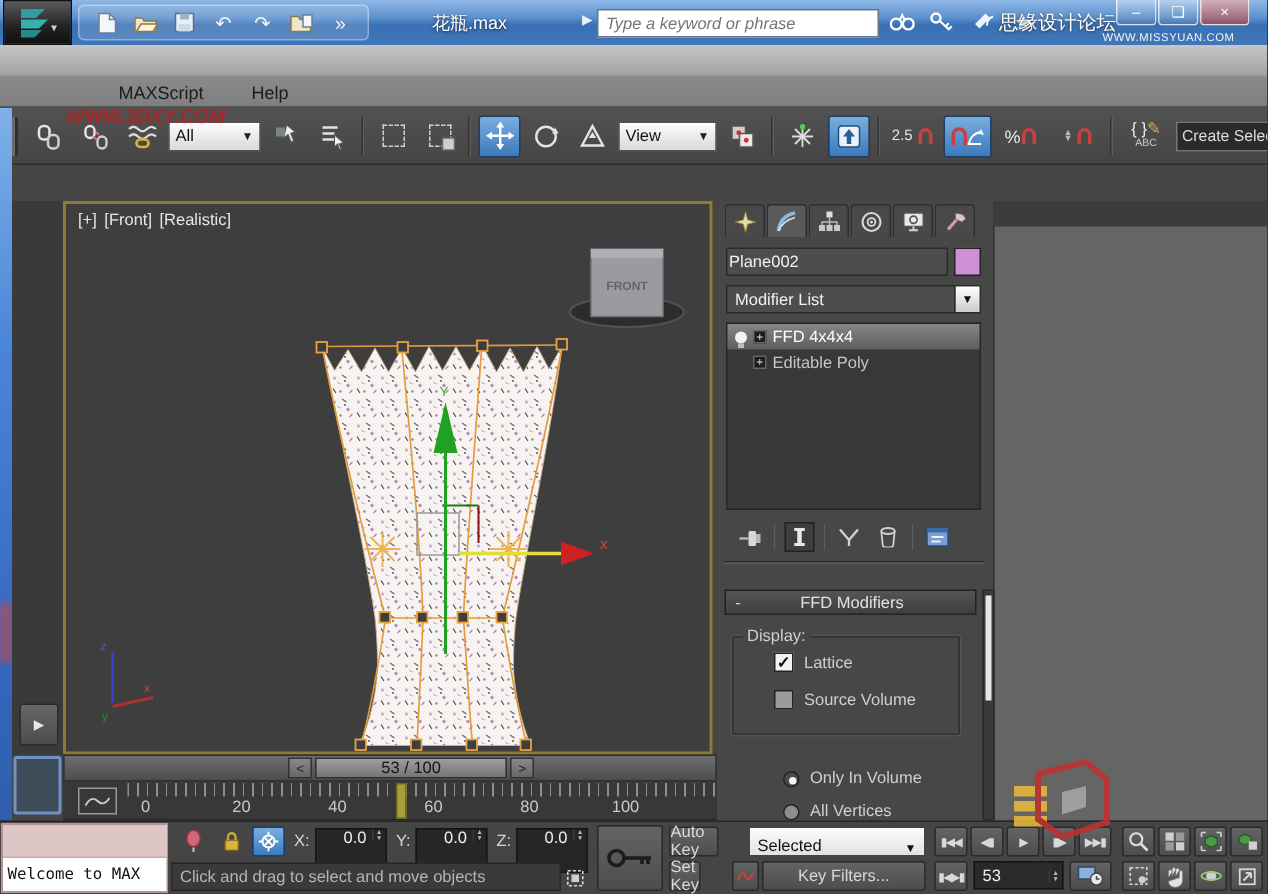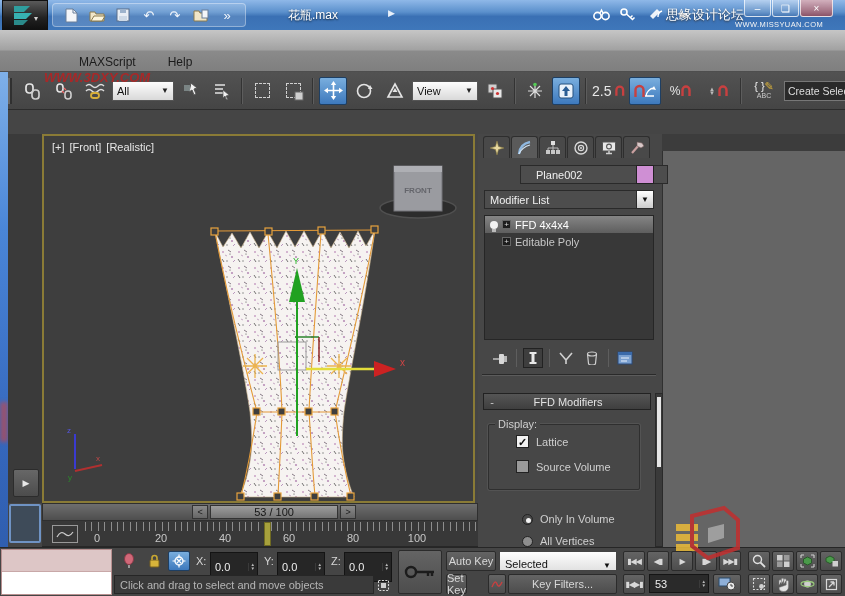--- a/index.html
+++ b/index.html
@@ -78,21 +78,21 @@
 
   
   .cpanel { left:478px; top:134px; width:367px; height:413px; background:#474747; }
   .cpanel-right { left:184px; top:0; width:183px; height:413px; background:#656565; border-left:1px solid #303030; }
   .cpanel-right-top { left:184px; top:0; width:183px; height:17px; background:#3c3c3c; }
   .ctabs { left:5px; top:2px; display:flex; gap:1px; }
   .ctab { width:27px; height:22px; display:flex; align-items:center; justify-content:center; background:#494949;
     border:1px solid #2e2e2e; border-bottom:none; border-radius:3px 3px 0 0; }
   .ctab.active { background:#5a5a5a; }
   .name-field { left:6px; top:31px; width:148px; height:19px; background:#4d4d4d; border:1px solid #2a2a2a;
-    color:#f0f0f0; display:flex; align-items:center; padding:0 15px; font-size:11px;margin-left:36px; }
+    color:#f0f0f0; display:flex; align-items:center; padding:0 1px; font-size:11px; }
   .color-swatch { left:158px; top:31px; width:18px; height:19px; border:1px solid #222; }
   .modlist { left:6px; top:56px; width:170px; height:19px; background:#4d4d4d; border:1px solid #2a2a2a;
     color:#f0f0f0; display:flex; align-items:center; justify-content:space-between; padding-left:5px; font-size:11px; }
   .modlist .arrow { width:17px; height:17px; background:linear-gradient(#fff,#ccc); color:#111; font-size:8px;
     display:flex; align-items:center; justify-content:center; border-left:1px solid #2a2a2a; }
   .stackbox { left:6px; top:81px; width:170px; height:125px; background:#383838; border:1px solid #262626; }
   .stackrow { display:flex; align-items:center; height:17px; gap:4px; padding:0 3px; color:#c6c6c6; }
   .stackrow.sel { background:linear-gradient(#858585,#5e5e5e); color:#fff; }
   .plusbox { width:9px; height:9px; background:#1d1d1d; border:1px solid #666; color:#ddd; font-size:8px;
     line-height:7px; text-align:center; flex:none; }
@@ -141,21 +141,21 @@
   
   .statusbar { left:0; top:547px; width:845px; height:49px; background:#454545; border-top:1px solid #262626; }
   .listener { left:1px; top:1px; width:111px; height:46px; border:1px solid #b89090; background:#fff; }
   .listener .pink { height:22px; background:#ddc6c6; border-bottom:1px solid #c8a8a8; }
   .listener .txt { height:22px; display:flex; align-items:center; padding:0 3px; color:#111;
     font-family:"DejaVu Sans Mono", monospace; font-size:10.5px; white-space:nowrap; overflow:hidden; }
   .sbicon { width:22px; height:20px; display:flex; align-items:center; justify-content:center; color:#ddd; }
   .sbicon.active { background:linear-gradient(#79aede,#3d79bd); border:1px solid #1e3f63; border-radius:2px; }
   .coordlbl { color:#d6d6d6; font-size:11px; }
   .coordfield { width:48px; height:30px; background:#262626; border:1px solid #141414; color:#eee; display:flex;
-    align-items:center; justify-content:space-between; padding-left:4px; font-size:11px; }
+    align-items:flex-start; justify-content:space-between; padding-left:18px; font-size:11px; }
   .spin { display:flex; flex-direction:column; font-size:4.5px; color:#bbb; line-height:4px; padding:0 2px;
     border-left:1px solid #3a3a3a; }
   .promptfield { left:114px; top:27px; width:260px; height:19px; background:#3a3a3a; border:1px solid #262626;
     color:#b5b5b5; display:flex; align-items:center; padding:0 5px; font-size:11px; }
   .btn-dark { background:linear-gradient(#646464,#4d4d4d); border:1px solid #2b2b2b; border-radius:2px;
     color:#d8d8d8; display:flex; align-items:center; justify-content:center; font-size:11px; }
   .ddw { background:linear-gradient(#fdfdfd,#e2e2e2); border:1px solid #444; color:#111; display:flex;
     align-items:flex-end; justify-content:space-between; padding:0 5px; font-size:11px; }
   .tr-btn { width:22px; height:20px; letter-spacing:-1px; font-size:8px; }
   .framefield { width:60px; height:19px; background:#2a2a2a; border:1px solid #151515; color:#eee;
@@ -201,20 +201,23 @@
       <span class="qat-icon">
         <svg width="16" height="14" viewBox="0 0 16 14">
             <path d="M1,3 h5 l1,2 h7 v8 h-13 z" fill="#f0e6c8" stroke="#8a7b4e"></path>
             <rect x="9" y="2" width="6" height="8" fill="#f4f6f9" stroke="#6a7f99"></rect>
           </svg>
       </span>
       <span class="qat-icon">»</span>
     </div>
     <div class="abs title-plate">花瓶.max</div>
     <div class="abs title-arrow">▶</div>
+    <div class="abs search-box">
+      <input placeholder="Type a keyword or phrase" style="">
+    </div>
     <div class="abs ic-icons">
       <span class="g">
         <svg width="17" height="13" viewBox="0 0 17 13">
             <circle cx="4.5" cy="8" r="3.6" fill="none" stroke="#fff" stroke-width="1.6"></circle>
             <circle cx="12.5" cy="8" r="3.6" fill="none" stroke="#fff" stroke-width="1.6"></circle>
             <path d="M7,5 L8.5,2 L10,5" fill="none" stroke="#fff" stroke-width="1.4"></path>
           </svg>
       </span>
       <span class="g">
         <svg width="16" height="14" viewBox="0 0 16 14">
@@ -339,21 +342,21 @@
         </svg>
     </span>
     <span class="ticon active">
       <svg width="16" height="16" viewBox="0 0 16 16">
           <rect x="1" y="1" width="14" height="14" rx="2" fill="#e9f2fb" stroke="#24507e"></rect>
           <polygon points="8,3 12,8 9.5,8 9.5,13 6.5,13 6.5,8 4,8" fill="#2a5d94"></polygon>
         </svg>
     </span>
     <div class="sep"></div>
     <span class="ticon" style="width:34px">
-      <span style="font-size:14px;color:#e8e8e8;margin-right:3px">2.5</span>
+      <span style="font-size:10px;color:#e8e8e8;margin-right:3px">2.5</span>
       <svg width="12" height="12" viewBox="0 0 12 12">
           <path class="magnet" d="M2.5,11 V5 a3.5,3.5 0 0 1 7,0 V11"></path>
         </svg>
     </span>
     <span class="ticon active" style="width:32px">
       <svg width="24" height="16" viewBox="0 0 24 16">
           <path class="magnet" d="M2.5,14 V7 a4,4 0 0 1 8,0 V14"></path>
           <path d="M13,13 a9,9 0 0 1 8,-8 M21,13 h-9" fill="none" stroke="#fff" stroke-width="1.3"></path>
           <polygon points="21,3 23,7 19,6.2" fill="#fff"></polygon>
         </svg>
@@ -642,20 +645,21 @@
       <span class="ruler-num" style="left:204px">60</span>
       <span class="ruler-num" style="left:268px">80</span>
       <span class="ruler-num" style="left:332px">100</span>
       <div class="tb-marker" style="left: 178.6px;"></div>
     </div>
   </div>
 
   <div class="abs statusbar">
     <div class="abs listener">
       <div class="pink"></div>
+      <div class="txt">Welcome to MAX</div>
     </div>
 
     <span class="abs sbicon" style="left:118px; top:3px">
       <svg width="12" height="16" viewBox="0 0 12 16">
           <ellipse cx="6" cy="6" rx="4.5" ry="5.5" fill="#d06878" stroke="#8a3a48"></ellipse>
           <path d="M6,12 v3" stroke="#c8c8c8" stroke-width="1.3"></path>
         </svg>
     </span>
     <span class="abs sbicon" style="left:143px; top:3px">
       <svg width="13" height="15" viewBox="0 0 13 15">
@@ -705,21 +709,21 @@
         </svg>
     </span>
 
     <div class="abs btn-dark" style="left:398px; top:2px; width:44px; height:44px">
       <svg width="32" height="16" viewBox="0 0 32 16">
           <circle cx="7" cy="8" r="5" fill="none" stroke="#1c1c1c" stroke-width="2.4"></circle>
           <path d="M12,8 h18 M24,8 v4 M28,8 v4" stroke="#1c1c1c" stroke-width="2.4" fill="none"></path>
         </svg>
     </div>
 
-    <div class="abs btn-dark" style="left:446px; top:3px; width:50px; height:20px">Auto Key</div>
+    <div class="abs btn-dark" style="left:446px; top:3px; width:33px; height:20px">Auto Key</div>
     <div class="abs ddw" style="left:499px; top:3px; width:118px; height:20px">
       <span>Selected</span>
       <span style="font-size:8px">▼</span>
     </div>
     <div class="abs btn-dark" style="left:446px; top:26px; width:21px; height:20px">Set Key</div>
     <div class="abs btn-dark" style="left:488px; top:26px; width:18px; height:20px">
       <svg width="12" height="12" viewBox="0 0 12 12">
           <path d="M1,9 Q4,1 6,6 T11,4" fill="none" stroke="#c84040" stroke-width="1.4"></path>
         </svg>
     </div>

